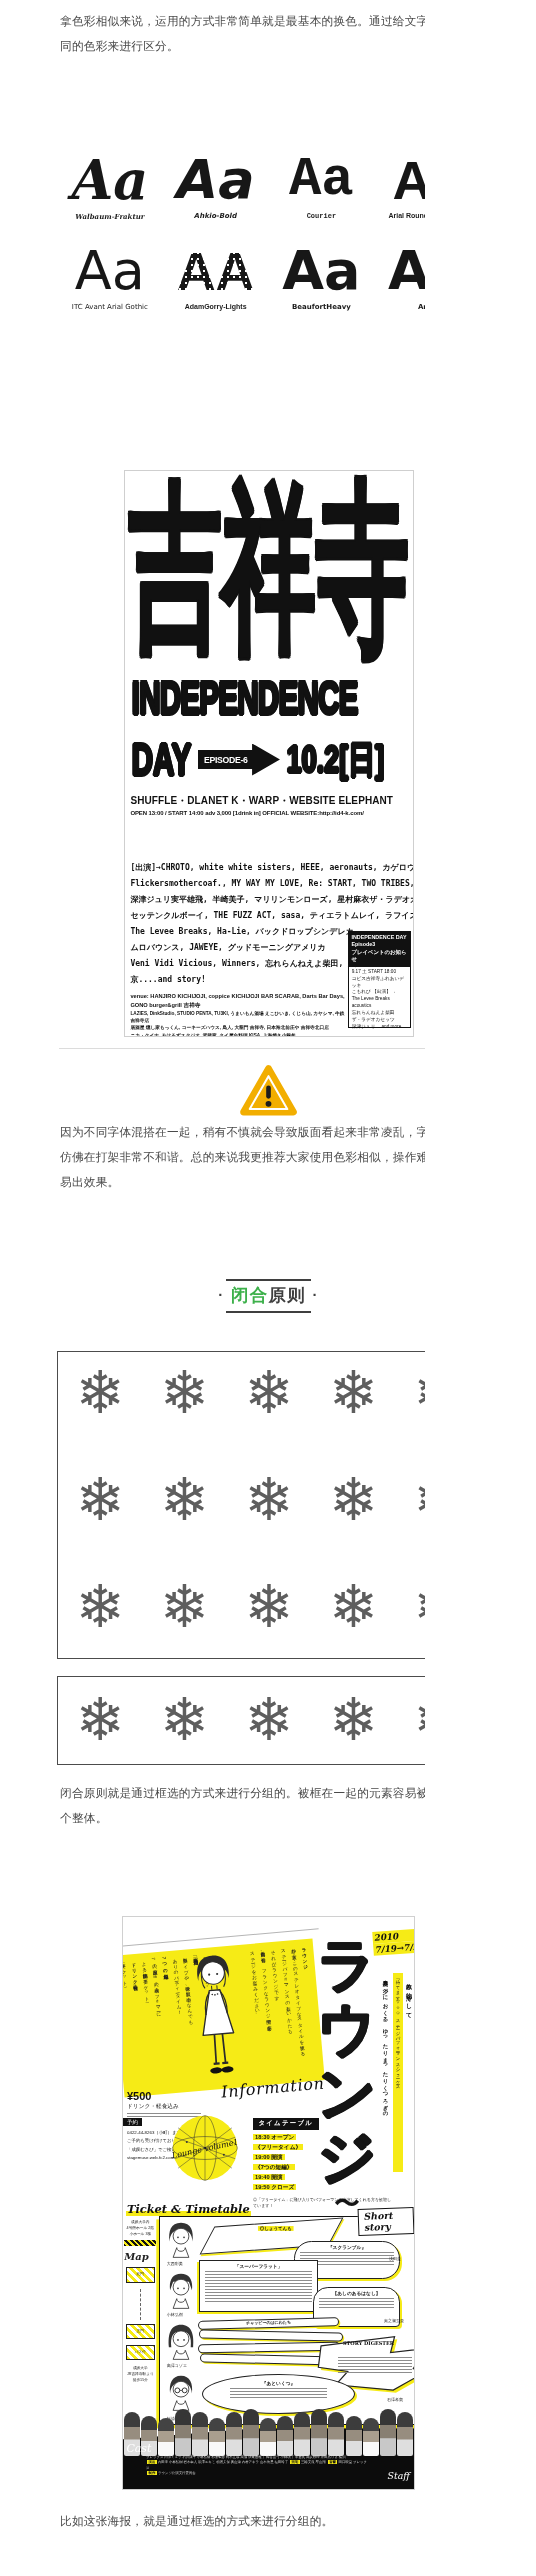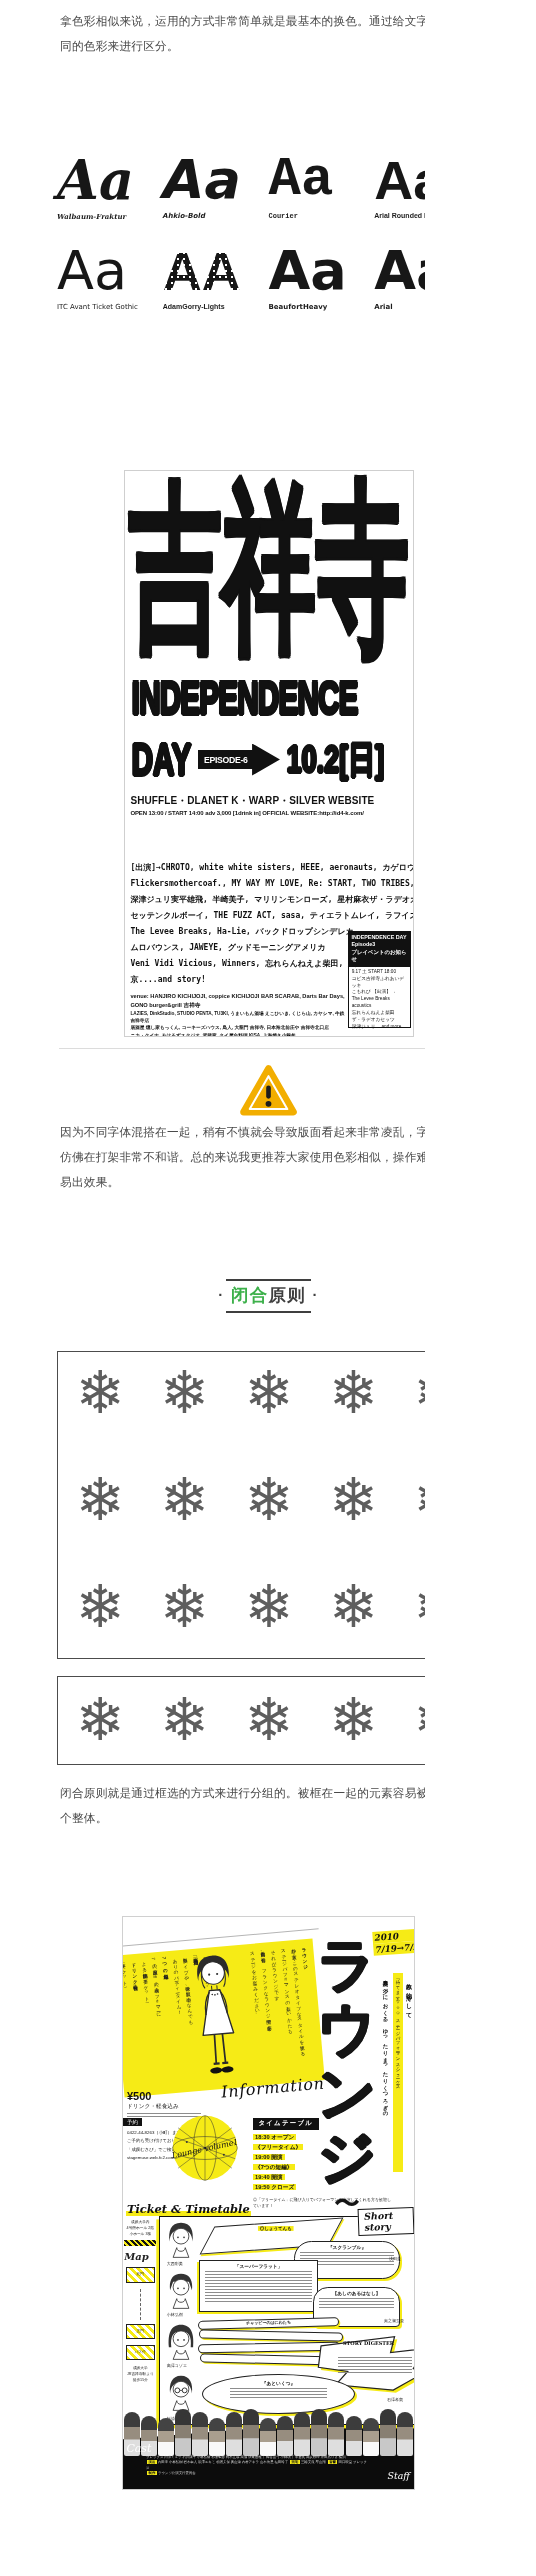--- a/index.html
+++ b/index.html
@@ -3,21 +3,21 @@
 <meta charset="utf-8">
 <style>
   html,body{margin:0;padding:0;background:#fff;}
   .page{position:relative;width:425px;height:2576px;background:#ffffff;overflow:hidden;
         font-family:"Liberation Sans",sans-serif;}
   .abs{position:absolute;}
   .para{font-size:11.7px;line-height:25px;letter-spacing:0.2px;color:#4a4a4a;}
 
   
   .fgrid{display:grid;grid-template-columns:repeat(4,1fr);grid-row-gap:23px;width:423px;}
-  .fg-cell{text-align:left;}
+  .fg-cell{text-align:center;}
   .aa{display:inline-block;font-size:54px;line-height:54px;height:55px;color:#171717;position:relative;}
   .fname{font-size:7px;color:#1c1c1c;margin-top:4px;}
   .f0{font-family:"DejaVu Serif",serif;font-style:italic;font-weight:bold;}
   .f1{font-family:"DejaVu Sans",sans-serif;font-weight:900;font-style:italic;}
   .f2{font-family:"Liberation Mono",monospace;font-weight:bold;}
   .f3{font-family:"Liberation Sans",sans-serif;font-weight:700;}
   .f4{font-family:"DejaVu Sans",sans-serif;font-weight:400;}
   .f5{font-family:"Liberation Sans",sans-serif;font-weight:900;}
   .f5 .aa::after{content:"";position:absolute;inset:0;
       background-image:radial-gradient(#ffffff 0.9px,transparent 0.9px);background-size:6px 6px;}
@@ -172,21 +172,21 @@
     <div class="fg-cell f2">
       <span class="aa">Aa</span>
       <div class="fname">Courier</div>
     </div>
     <div class="fg-cell f3">
       <span class="aa">Aa</span>
       <div class="fname">Arial Rounded MT Bold</div>
     </div>
     <div class="fg-cell f4">
       <span class="aa">Aa</span>
-      <div class="fname">ITC Avant Ticket Gothic</div>
+      <div class="fname">ITC Avant Arial Gothic</div>
     </div>
     <div class="fg-cell f5">
       <span class="aa">AA</span>
       <div class="fname">AdamGorry-Lights</div>
     </div>
     <div class="fg-cell f6">
       <span class="aa">Aa</span>
       <div class="fname">BeaufortHeavy</div>
     </div>
     <div class="fg-cell f7">
@@ -203,21 +203,21 @@
       <span class="fat">寺</span>
     </div>
     <div class="abs indep fat">INDEPENDENCE</div>
     <div class="abs dayrow">
       <span class="day fat">DAY</span>
       <span class="arrow">
         <span>EPISODE-6</span>
       </span>
       <span class="bigdate fat">10.2[日]</span>
     </div>
-    <div class="abs artists">SHUFFLE・DLANET K・WARP・SILVER WEBSITE</div>
+    <div class="abs artists">SHUFFLE・DLANET K・WARP・WEBSITE ELEPHANT</div>
     <div class="abs openline">OPEN 13:00 / START 14:00 adv 3,000 [1drink in] OFFICIAL WEBSITE:http://id4-k.com/</div>
     <div class="abs lineup">
       <div>[出演]→CHROTO, white white sisters, HEEE, aeronauts, カゲロウ, The</div>
       <div>Flickersmothercoaf., MY WAY MY LOVE, Re: START, TWO TRIBES, mahora,</div>
       <div>深津ジュリ実平雄飛, 半崎美子, マリリンモンローズ, 星村麻衣ザ・ラデオカ</div>
       <div>セッテンクルボーイ, THE FUZZ ACT, sasa, ティエラトムレイ, ラフイズオーヴァ</div>
       <div>The Levee Breaks, Ha-Lie, バックドロップシンデレカ</div>
       <div>ムロバウンス, JAWEYE, グッドモーニングアメリカ</div>
       <div>Veni Vidi Vicious, Winners, 忘れらんねえよ柴田, 六</div>
       <div>京....and story!</div>
@@ -519,15 +519,16 @@
         <span class="hl">演出</span><span>内田圭 小林弘樹 岩本幸人 私澤ユキこ 杉浦美保 奥山溢 内村アキラ 山本海星 福田玲子</span>
         <span class="hl">照明</span><span>三輪実良 琴山翔</span>
         <span class="hl">音響</span><span>田口琅堂 ブレックス</span>
       </div>
       <div>
         <span class="hl">制作</span><span>ラウンジ公演実行委員会</span>
       </div>
     </div>
   </div>
 
+  <p class="abs para" style="left:60px;top:2508px;width:429px;margin:0;">比如这张海报，就是通过框选的方式来进行分组的。</p>
 
 </div>
 
 
 </body></html>

